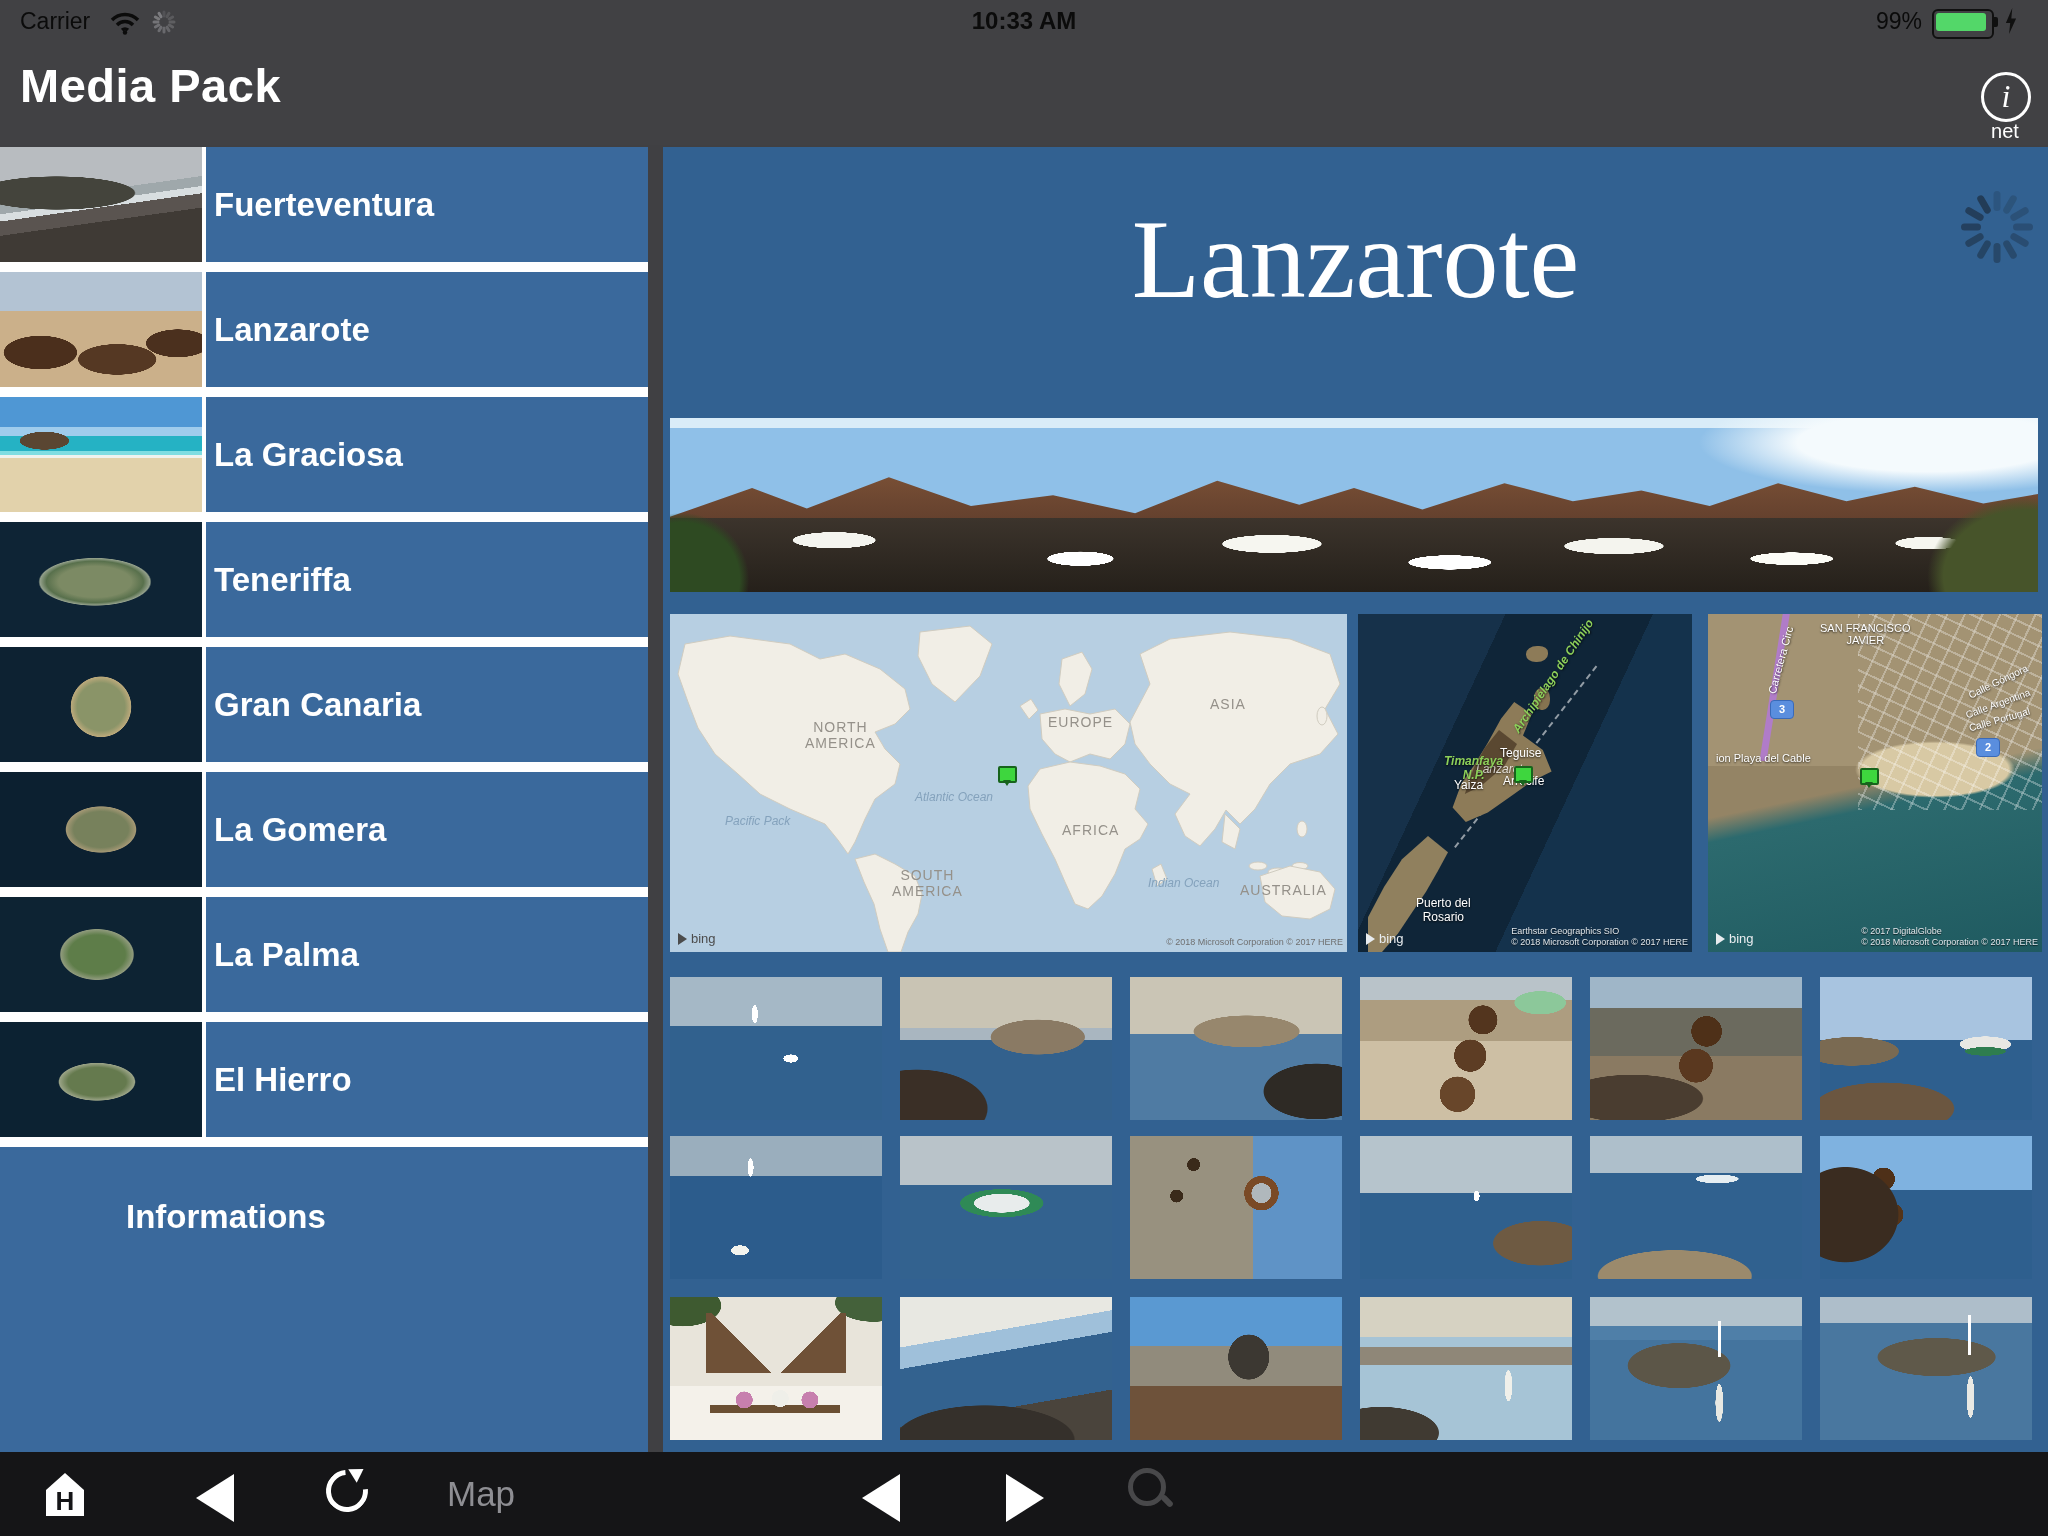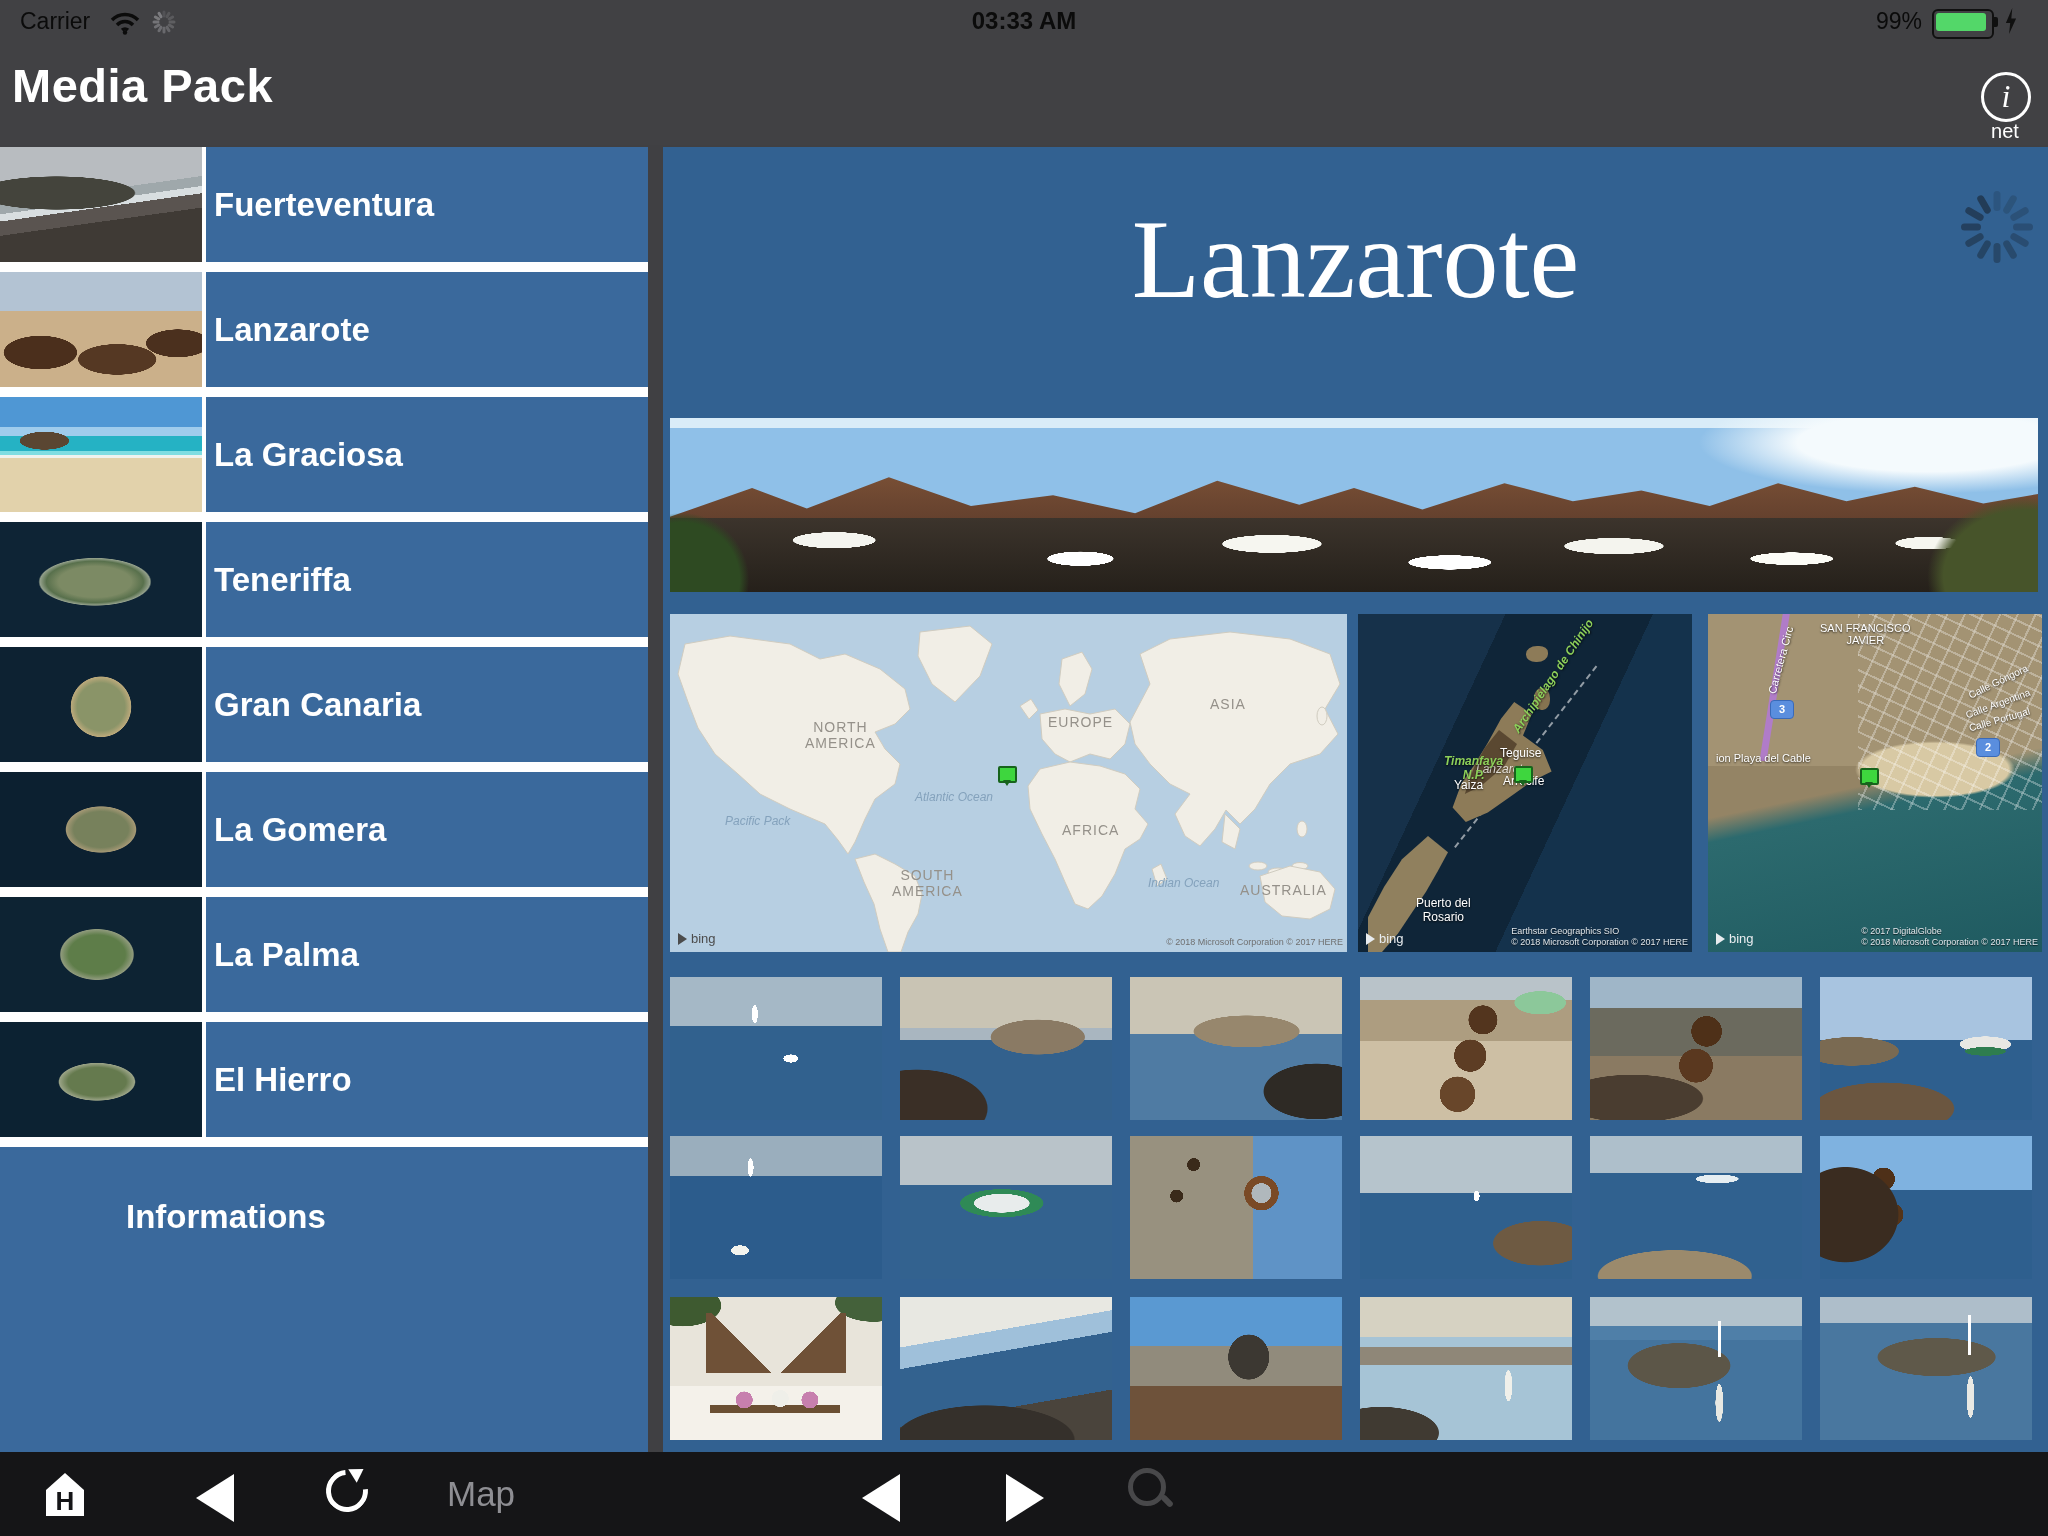--- a/index.html
+++ b/index.html
@@ -13,21 +13,21 @@
   #carrier{left:20px;top:8px;font-size:23px;color:#0b0b0b;}
   #wifi{left:110px;top:11px;}
   #statspin{left:152px;top:10px;width:24px;height:24px;}
   #time{left:0;top:7px;width:2048px;text-align:center;font-size:24px;font-weight:600;color:#0b0b0b;}
   #battpct{left:1852px;top:8px;width:70px;text-align:right;font-size:23px;color:#0b0b0b;}
   #battery{left:1932px;top:9px;width:58px;height:26px;border:2px solid #101010;border-radius:6px;background:#414144;}
   #battfill{left:2px;top:2px;width:50px;height:18px;background:#53d769;border-radius:3px;}
   #battnub{left:1994px;top:17px;width:4px;height:10px;background:#101010;border-radius:0 2px 2px 0;}
   #bolt{left:2003px;top:8px;width:16px;height:26px;background:#101010;
     clip-path:polygon(58% 0,18% 58%,45% 58%,38% 100%,82% 40%,52% 40%);}
-  #apptitle{left:12px;top:58px;font-size:47px;font-weight:600;color:#fff;letter-spacing:.5px;}
+  #apptitle{left:20px;top:58px;font-size:47px;font-weight:600;color:#fff;letter-spacing:.5px;}
   #infobtn{left:1981px;top:72px;width:44px;height:44px;border:3px solid #fff;border-radius:50%;
     color:#fff;text-align:center;font-family:"Liberation Serif",serif;font-style:italic;
     font-size:32px;line-height:42px;}
   #netlbl{left:1975px;top:120px;width:60px;text-align:center;color:#fff;font-size:20px;}
 
   
   #sidebar{left:0;top:147px;width:648px;height:1305px;background:#ffffff;}
   .srow{position:absolute;left:0;width:648px;height:115px;}
   .sthumb{position:absolute;left:0;top:0;width:202px;height:115px;}
   .slabel{position:absolute;left:206px;top:0;width:442px;height:115px;background:#3a699c;
@@ -185,21 +185,21 @@
           <span class="spoke" style="width: 3px; height: 7px; background: rgb(124, 124, 128); opacity: 0.49; transform: translate(-50%, -50%) rotate(90deg) translateY(-8px);"></span>
           <span class="spoke" style="width: 3px; height: 7px; background: rgb(124, 124, 128); opacity: 0.55; transform: translate(-50%, -50%) rotate(120deg) translateY(-8px);"></span>
           <span class="spoke" style="width: 3px; height: 7px; background: rgb(124, 124, 128); opacity: 0.62; transform: translate(-50%, -50%) rotate(150deg) translateY(-8px);"></span>
           <span class="spoke" style="width: 3px; height: 7px; background: rgb(124, 124, 128); opacity: 0.68; transform: translate(-50%, -50%) rotate(180deg) translateY(-8px);"></span>
           <span class="spoke" style="width: 3px; height: 7px; background: rgb(124, 124, 128); opacity: 0.75; transform: translate(-50%, -50%) rotate(210deg) translateY(-8px);"></span>
           <span class="spoke" style="width: 3px; height: 7px; background: rgb(124, 124, 128); opacity: 0.81; transform: translate(-50%, -50%) rotate(240deg) translateY(-8px);"></span>
           <span class="spoke" style="width: 3px; height: 7px; background: rgb(124, 124, 128); opacity: 0.87; transform: translate(-50%, -50%) rotate(270deg) translateY(-8px);"></span>
           <span class="spoke" style="width: 3px; height: 7px; background: rgb(124, 124, 128); opacity: 0.94; transform: translate(-50%, -50%) rotate(300deg) translateY(-8px);"></span>
           <span class="spoke" style="width: 3px; height: 7px; background: rgb(124, 124, 128); opacity: 1; transform: translate(-50%, -50%) rotate(330deg) translateY(-8px);"></span>
         </span>
-      <span class="abs" id="time">03:33 AM</span>
+      <span class="abs" id="time">10:33 AM</span>
       <span class="abs" id="battpct">99%</span>
       <span class="abs" id="battery">
           <span class="abs" id="battfill"></span>
         </span>
       <span class="abs" id="battnub"></span>
       <span class="abs" id="bolt"></span>
     </div>
     <div class="abs" id="apptitle">Media Pack</div>
     <div class="abs" id="infobtn">i</div>
     <div class="abs" id="netlbl">net</div>

